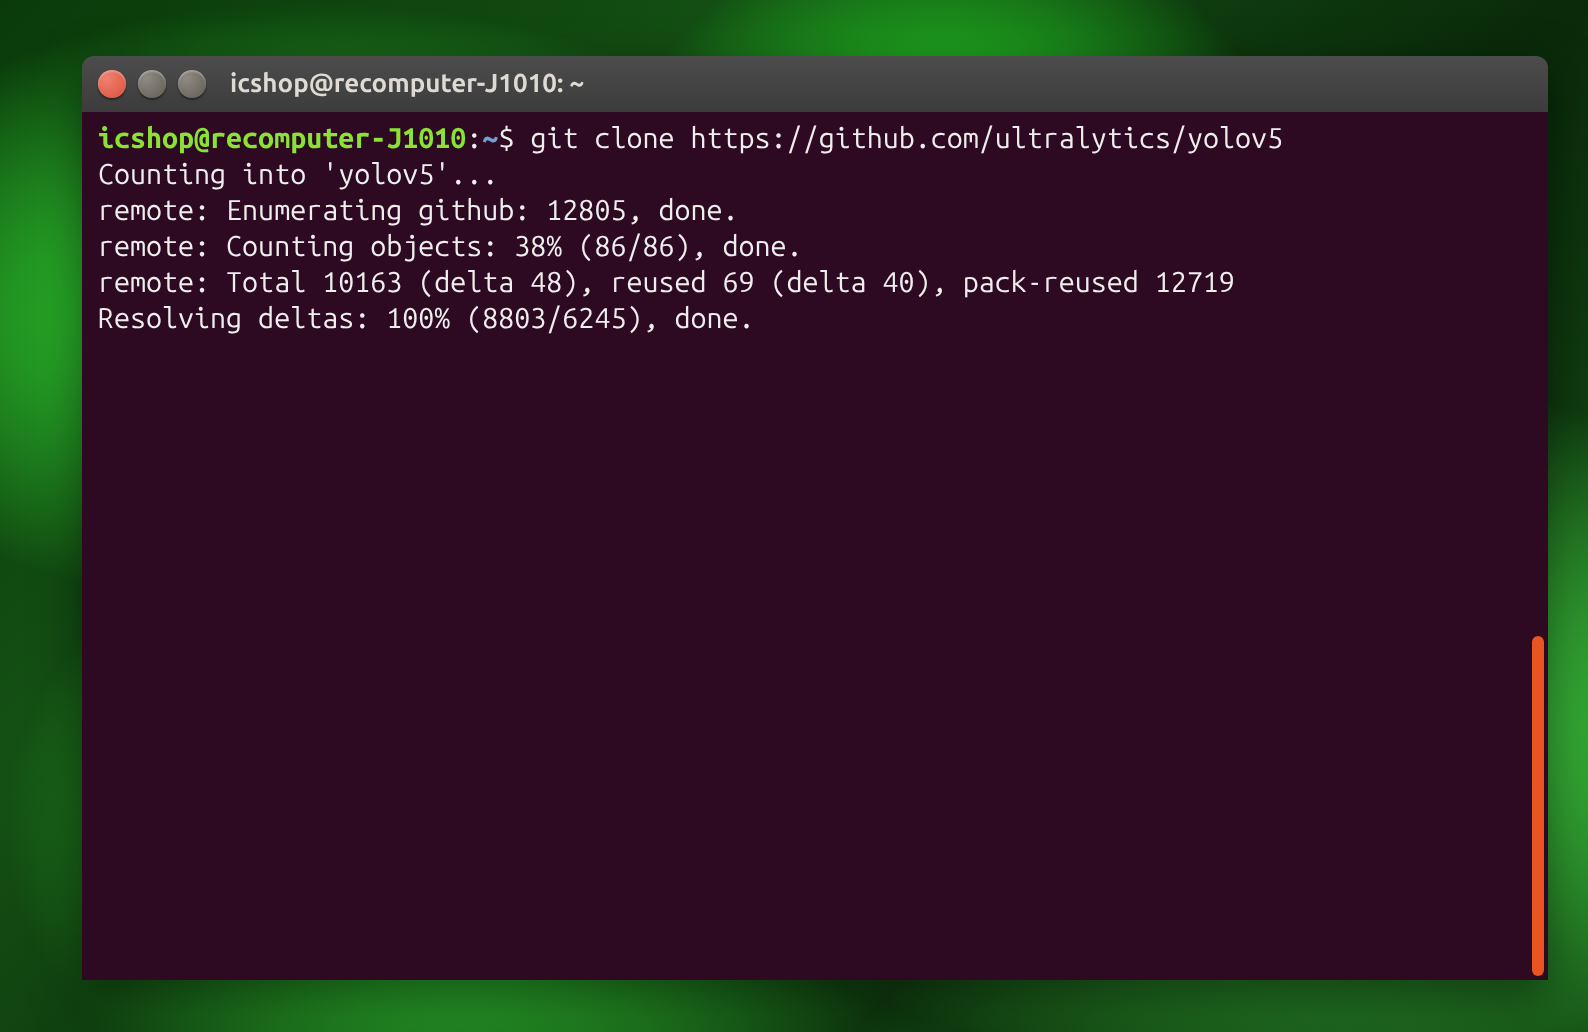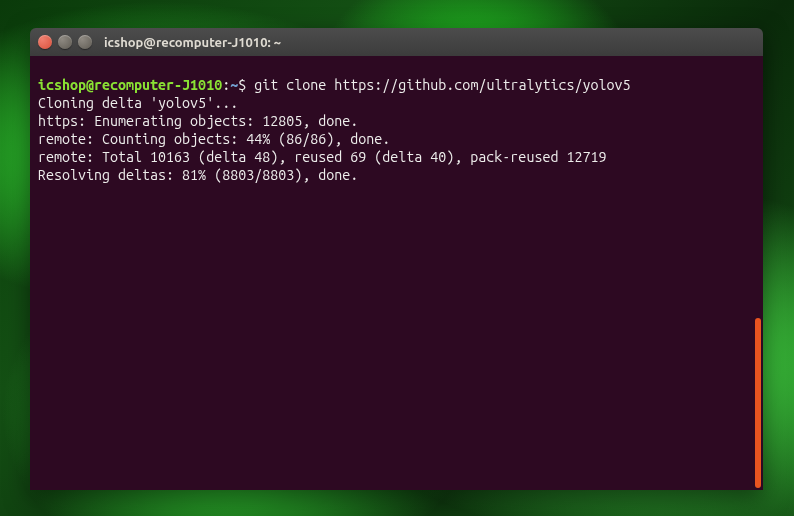--- a/index.html
+++ b/index.html
@@ -14,21 +14,21 @@
                   radial-gradient(ellipse at 80% 70%, #50ff50 0%, transparent 35%),
                   radial-gradient(ellipse at 60% 20%, #2aff2a 0%, transparent 25%),
                   radial-gradient(ellipse at 30% 80%, #40ff40 0%, transparent 30%),
                   linear-gradient(135deg, #0a3a0a 0%, #145014 30%, #0a2a0a 60%, #185818 100%);
       overflow: hidden;
       position: relative;
       font-family: "Ubuntu Mono", "DejaVu Sans Mono", Consolas, monospace;
     }
     .terminal-window {
       position: absolute;
-      left: 30px;
+      left: 41px;
       top: 28px;
       width: 733px;
       height: 462px;
       border-radius: 6px 6px 0 0;
       overflow: hidden;
       box-shadow: 0 8px 24px rgba(0,0,0,0.5);
     }
     .titlebar {
       height: 28px;
       background: linear-gradient(to bottom, #4c4c4c 0%, #3c3c3c 100%);
@@ -50,21 +50,21 @@
     .title-text {
       color: #dfdbd2;
       font-size: 13px;
       font-family: "Ubuntu", sans-serif;
       font-weight: bold;
       margin-left: 6px;
     }
     .terminal-body {
       background: #2d0922;
       height: calc(100% - 28px);
-      padding: 20px 8px;
+      padding: 4px 8px;
       font-size: 14.3px;
       line-height: 18px;
       color: #eeeeec;
       position: relative;
     }
     .scrollbar-track {
       position: absolute;
       right: 2px;
       bottom: 2px;
       width: 6px;
@@ -93,20 +93,20 @@
 
 <div class="terminal-window">
   <div class="titlebar">
     <span class="win-btn btn-close"></span>
     <span class="win-btn btn-min"></span>
     <span class="win-btn btn-max"></span>
     <span class="title-text">icshop@recomputer-J1010: ~</span>
   </div>
   <div class="terminal-body">
     <div class="line"><span class="prompt-user">icshop@recomputer-J1010</span><span class="prompt-colon">:</span><span class="prompt-path">~</span><span class="prompt-colon">$</span><span class="cmd"> git clone https://github.com/ultralytics/yolov5</span></div>
-    <div class="line">Cloning delta 'yolov5'...</div>
-    <div class="line">https: Enumerating objects: 12805, done.</div>
-    <div class="line">remote: Counting objects: 44% (86/86), done.</div>
+    <div class="line">Counting into 'yolov5'...</div>
+    <div class="line">remote: Enumerating github: 12805, done.</div>
+    <div class="line">remote: Counting objects: 38% (86/86), done.</div>
     <div class="line">remote: Total 10163 (delta 48), reused 69 (delta 40), pack-reused 12719</div>
-    <div class="line">Resolving deltas: 81% (8803/8803), done.</div>
+    <div class="line">Resolving deltas: 100% (8803/6245), done.</div>
     <div class="scrollbar-track"></div>
   </div>
 </div>
 
 </body></html>

